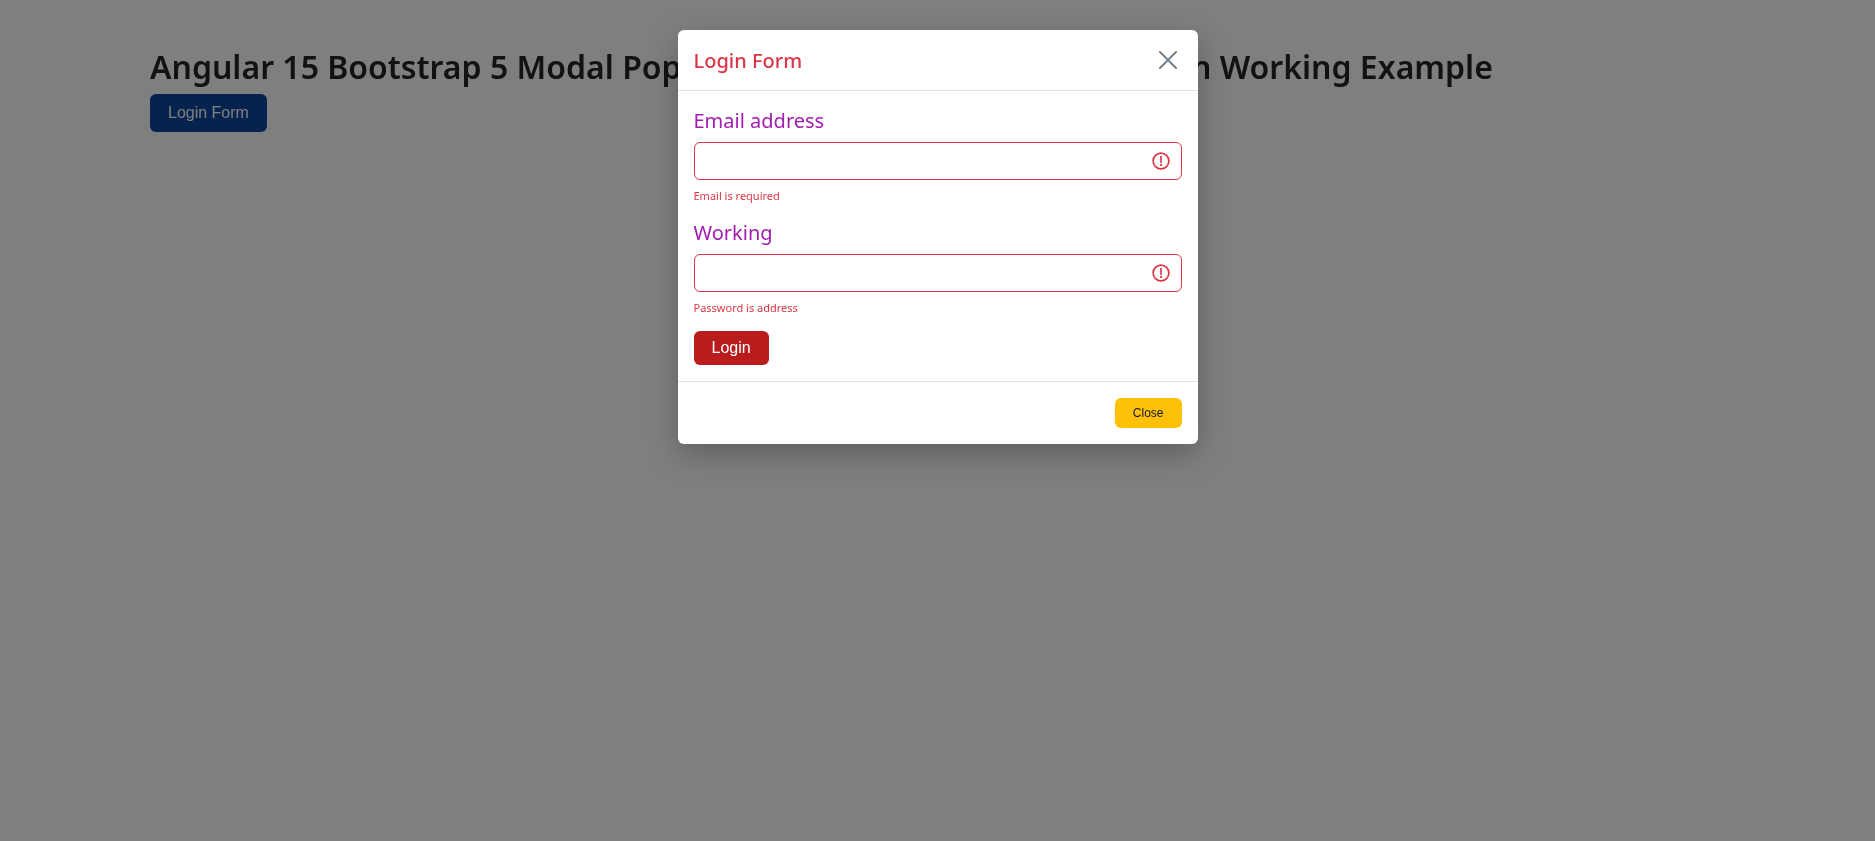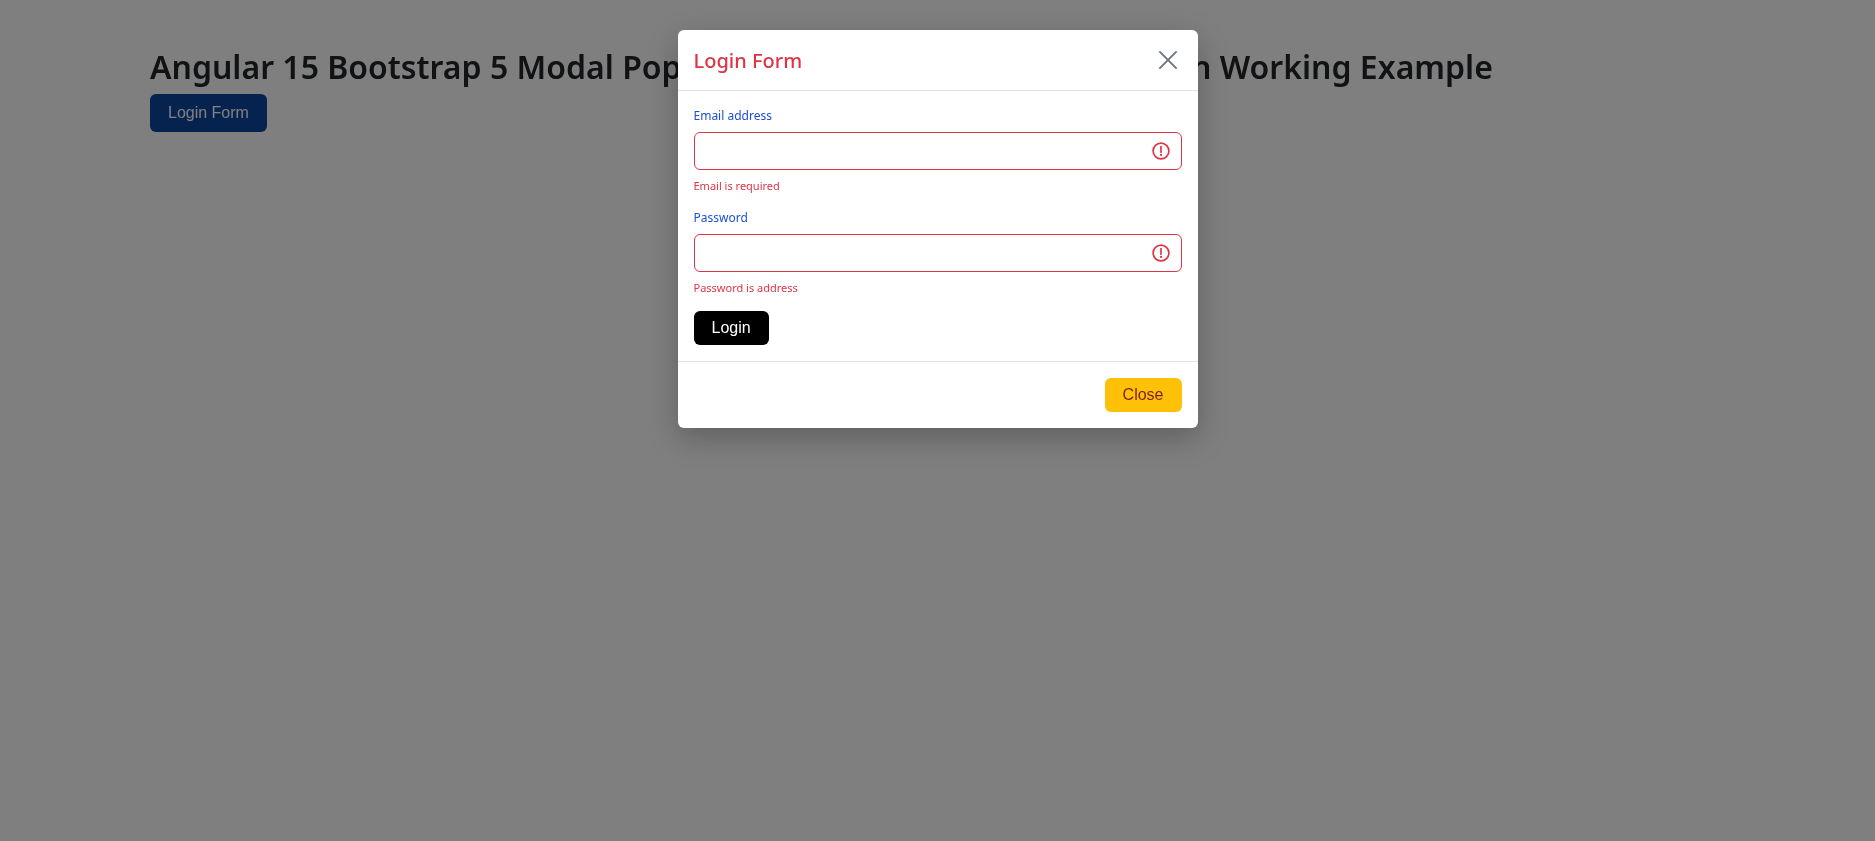--- a/index.html
+++ b/index.html
@@ -79,22 +79,22 @@
       height: 20px;
     }
     .modal-body {
       padding: 16px;
     }
     .form-group {
       margin-bottom: 16px;
     }
     .form-label {
       display: block;
-      font-size: 12px;
-      color: #1d4ed8;
+      font-size: 20px;
+      color: #a21caf;
       margin-bottom: 8px;
     }
     .form-input {
       width: 100%;
       padding: 8px 40px 8px 12px;
       font-size: 16px;
       border: 1px solid #dc3545;
       border-radius: 6px;
       background: #fff;
       color: #212529;
@@ -112,40 +112,40 @@
       width: 18px;
       height: 18px;
       pointer-events: none;
     }
     .invalid-feedback {
       color: #dc3545;
       font-size: 11px;
       margin-top: 8px;
     }
     .btn-primary {
-      background: #000000;
+      background: #b91c1c;
       color: #fff;
       border: none;
       padding: 8px 18px;
       font-size: 16px;
       border-radius: 6px;
       cursor: pointer;
     }
     .modal-footer {
       border-top: 1px solid #dee2e6;
       padding: 16px;
       display: flex;
       justify-content: flex-end;
     }
     .btn-warning {
       background: #ffc107;
-      color: #7f1d1d;
+      color: #0f172a;
       border: none;
       padding: 8px 18px;
-      font-size: 16px;
+      font-size: 12px;
       border-radius: 6px;
       cursor: pointer;
     }
   </style>
 </head>
 <body>
 
 <div class="page-container">
   <h1 class="page-heading">Angular 15 Bootstrap 5 Modal Popup Reactive Forms with Validation Working Example</h1>
   <button class="btn-login-form">Login Form</button>
@@ -171,21 +171,21 @@
           <svg class="invalid-icon" viewBox="0 0 16 16" fill="none">
             <circle cx="8" cy="8" r="7" stroke="#dc3545" stroke-width="1.5"></circle>
             <line x1="8" y1="4" x2="8" y2="9" stroke="#dc3545" stroke-width="1.5" stroke-linecap="round"></line>
             <circle cx="8" cy="11.5" r="1" fill="#dc3545"></circle>
           </svg>
         </div>
         <div class="invalid-feedback">Email is required</div>
       </div>
 
       <div class="form-group">
-        <label class="form-label">Password</label>
+        <label class="form-label">Working</label>
         <div class="input-wrapper">
           <input type="password" class="form-input" value="" style="">
           <svg class="invalid-icon" viewBox="0 0 16 16" fill="none">
             <circle cx="8" cy="8" r="7" stroke="#dc3545" stroke-width="1.5"></circle>
             <line x1="8" y1="4" x2="8" y2="9" stroke="#dc3545" stroke-width="1.5" stroke-linecap="round"></line>
             <circle cx="8" cy="11.5" r="1" fill="#dc3545"></circle>
           </svg>
         </div>
         <div class="invalid-feedback">Password is address</div>
       </div>

